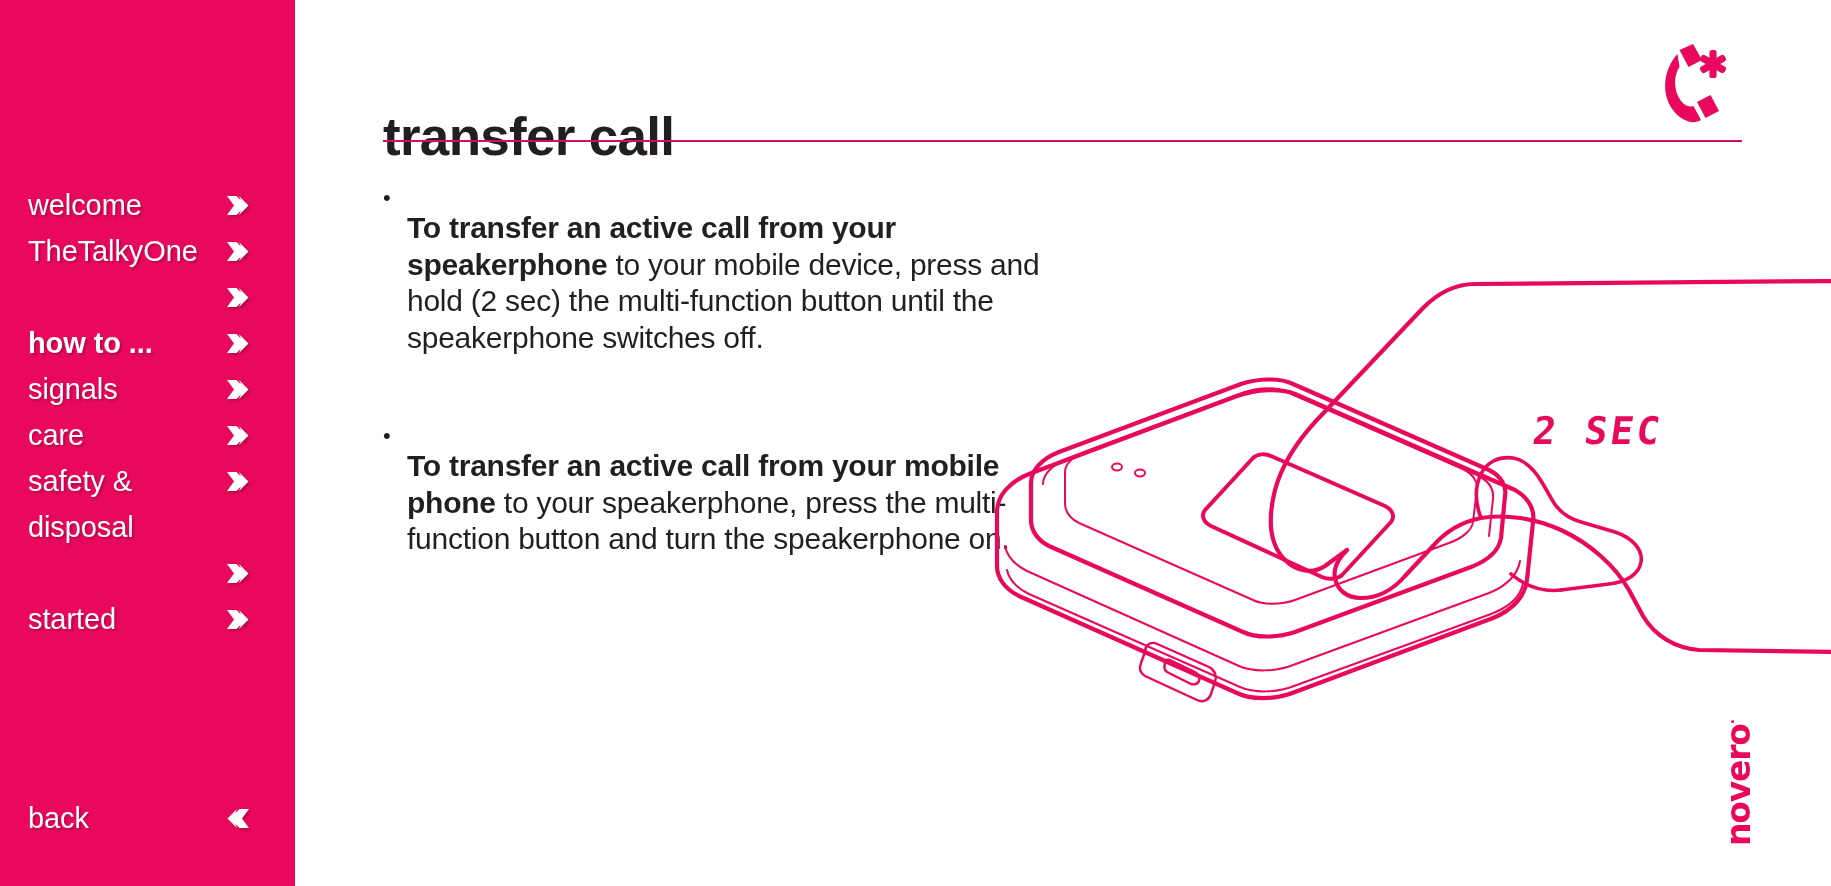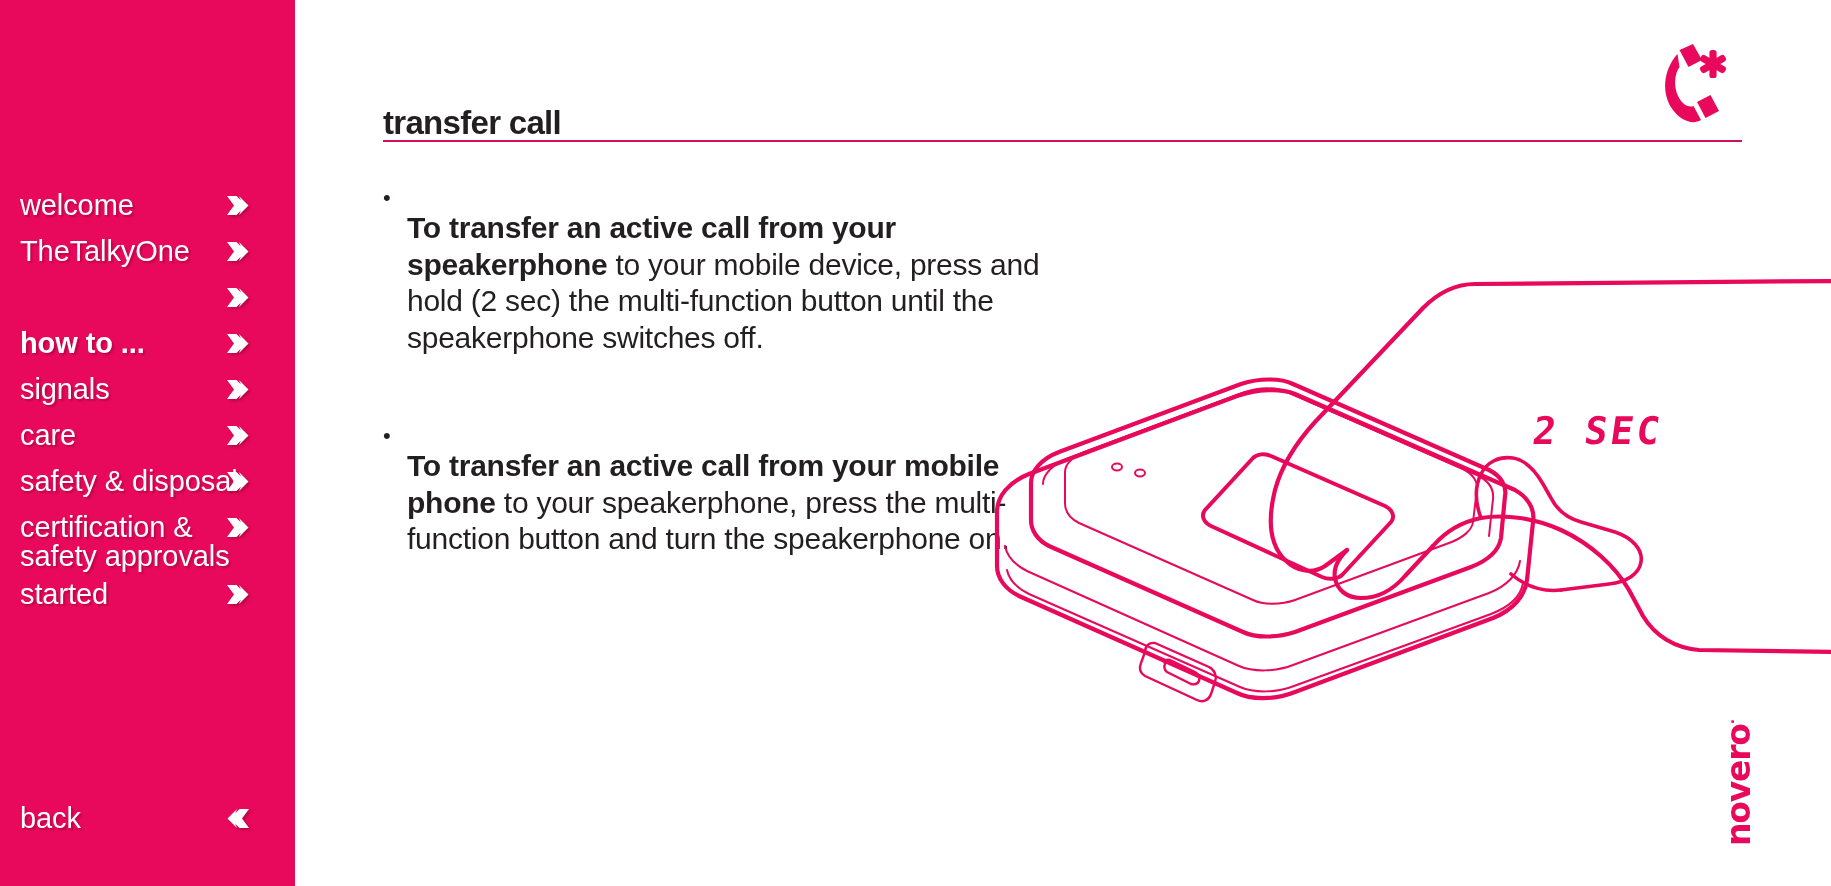--- a/index.html
+++ b/index.html
@@ -43,20 +43,21 @@
     cursor: pointer;
   }
   .nav-label {
     color: #ffffff;
     font-size: 29px;
     line-height: 46px;
     font-weight: 400;
     letter-spacing: -0.1px;
     text-shadow: 2px 2px 2px rgba(120, 0, 40, 0.40);
     white-space: pre-line;
+    margin-left: 8px;
   }
   .nav-item.is-current .nav-label {
     font-weight: bold;
   }
   .nav-item.two-line .nav-label {
     line-height: 29px;
     padding-top: 9px;
   }
   .chev {
     position: absolute;
@@ -86,21 +87,21 @@
     left: 295px;
     top: 0;
     right: 0;
     bottom: 0;
   }
 
   #page-title {
     position: absolute;
     left: 88px;
     top: 78px;
-    font-size: 33px;
+    font-size: 53px;
     font-weight: bold;
     color: #231f20;
     letter-spacing: -0.7px;
     line-height: 46px;
   }
   #title-rule {
     position: absolute;
     left: 88px;
     top: 140px;
     width: 1359px;
@@ -257,22 +258,20 @@
     <div class="nav-item">
       <span class="nav-label">safety &amp; disposal</span>
       <span class="chev">
         <svg width="22" height="21" viewBox="0 0 22 21">
             <path d="M0 1 L9.5 1 L19 10.5 L9.5 20 L0 20 L7 10.5 Z M12 1 L21.5 10.5 L12 20 L16 10.5 Z" fill="#ffffff"></path>
           </svg>
       </span>
     </div>
 
     <div class="nav-item two-line">
-      <span class="nav-label">certification &amp;
-safety approvals</span>
       <span class="chev">
         <svg width="22" height="21" viewBox="0 0 22 21">
             <path d="M0 1 L9.5 1 L19 10.5 L9.5 20 L0 20 L7 10.5 Z M12 1 L21.5 10.5 L12 20 L16 10.5 Z" fill="#ffffff"></path>
           </svg>
       </span>
     </div>
 
     <div class="nav-item">
       <span class="nav-label">started</span>
       <span class="chev">

